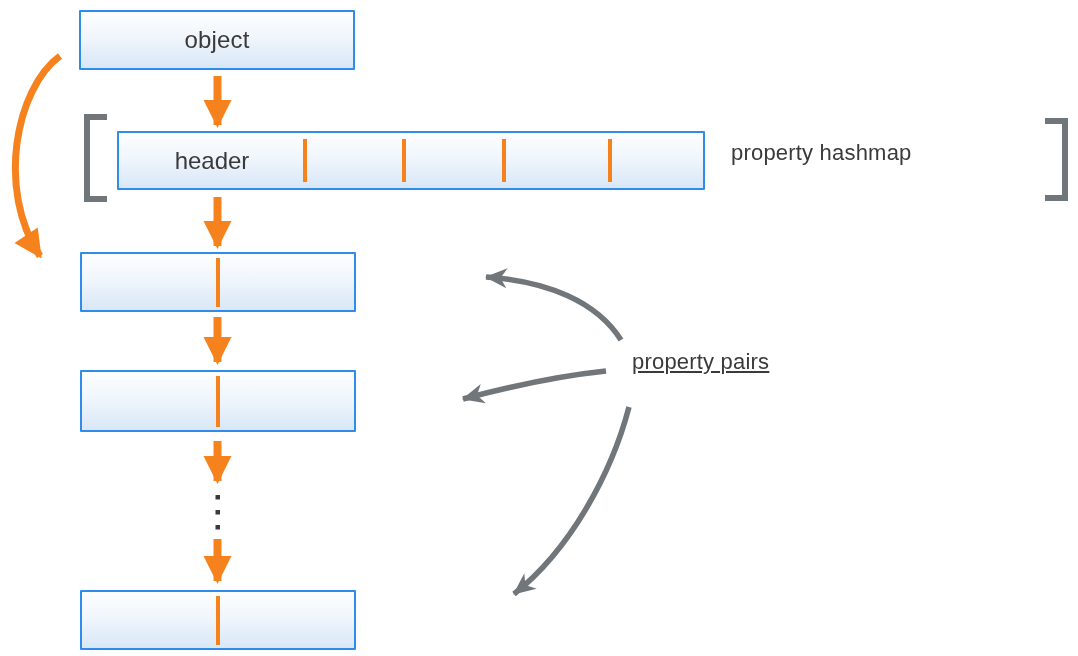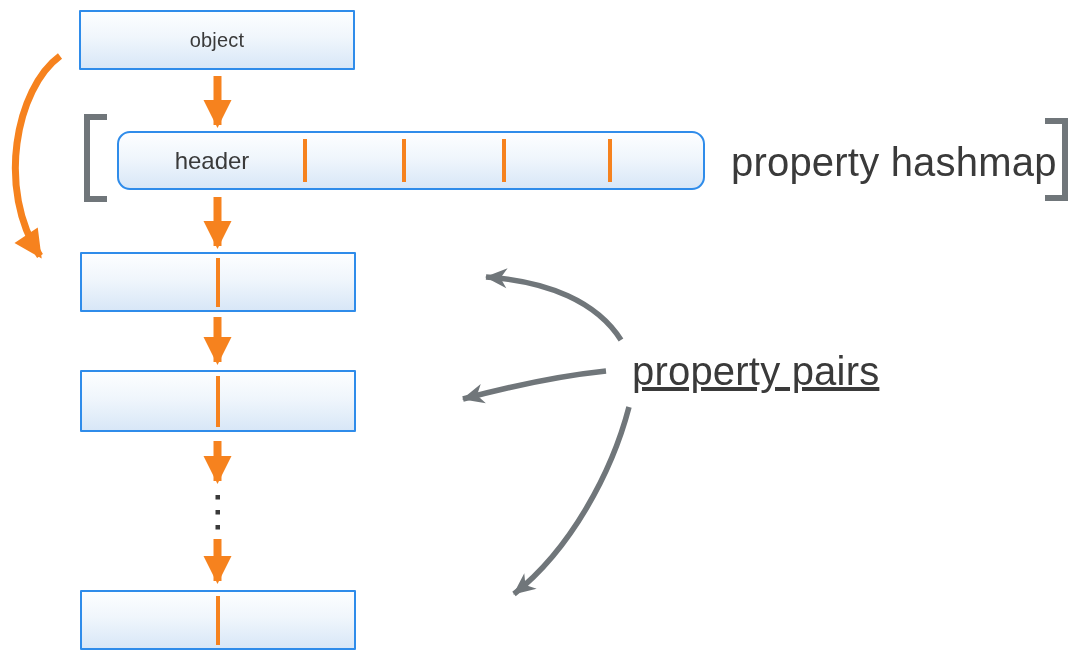--- a/index.html
+++ b/index.html
@@ -24,26 +24,26 @@
       var(--box-fill-top, #FDFEFF) 0%,
       #f0f6fc 45%,
       var(--box-fill-bottom, #D8E7F7) 100%);
   }
   .box-label {
     position: absolute;
     inset: 0;
     display: flex;
     align-items: center;
     justify-content: center;
-    font-size: 20px;
+    font-size: 24px;
     color: var(--text, #3A3A3A);
     letter-spacing: 0.2px;
   }
   #object-box   { left: 79px;  top: 10px;  width: 276px; height: 60px; }
-  #hashmap-box  { left: 117px; top: 131px; width: 588px; height: 59px; border-radius: 13px; }
+  #hashmap-box  { left: 117px; top: 131px; width: 588px; height: 59px; }
   #pair-box-1   { left: 80px;  top: 252px; width: 276px; height: 60px; }
   #pair-box-2   { left: 80px;  top: 370px; width: 276px; height: 62px; }
   #pair-box-3   { left: 80px;  top: 590px; width: 276px; height: 60px; }
 
   .header-cell-label {
     position: absolute;
     left: 0; top: 0; bottom: 0;
     width: 186px;
     display: flex;
     align-items: center;
@@ -61,21 +61,21 @@
   .pair-tick {
     position: absolute;
     top: 4px;
     bottom: 3px;
     left: 134px;
     width: 4px;
     background: var(--orange, #F6821E);
   }
   .caption {
     position: absolute;
-    font-size: 40px;
+    font-size: 22px;
     color: var(--text, #3A3A3A);
     white-space: nowrap;
     letter-spacing: 0.2px;
   }
   #hashmap-caption { left: 731px; top: 140px; }
   #pairs-caption   { left: 632px; top: 349px; text-decoration: underline; }
 
   #overlay {
     position: absolute;
     left: 0; top: 0;

